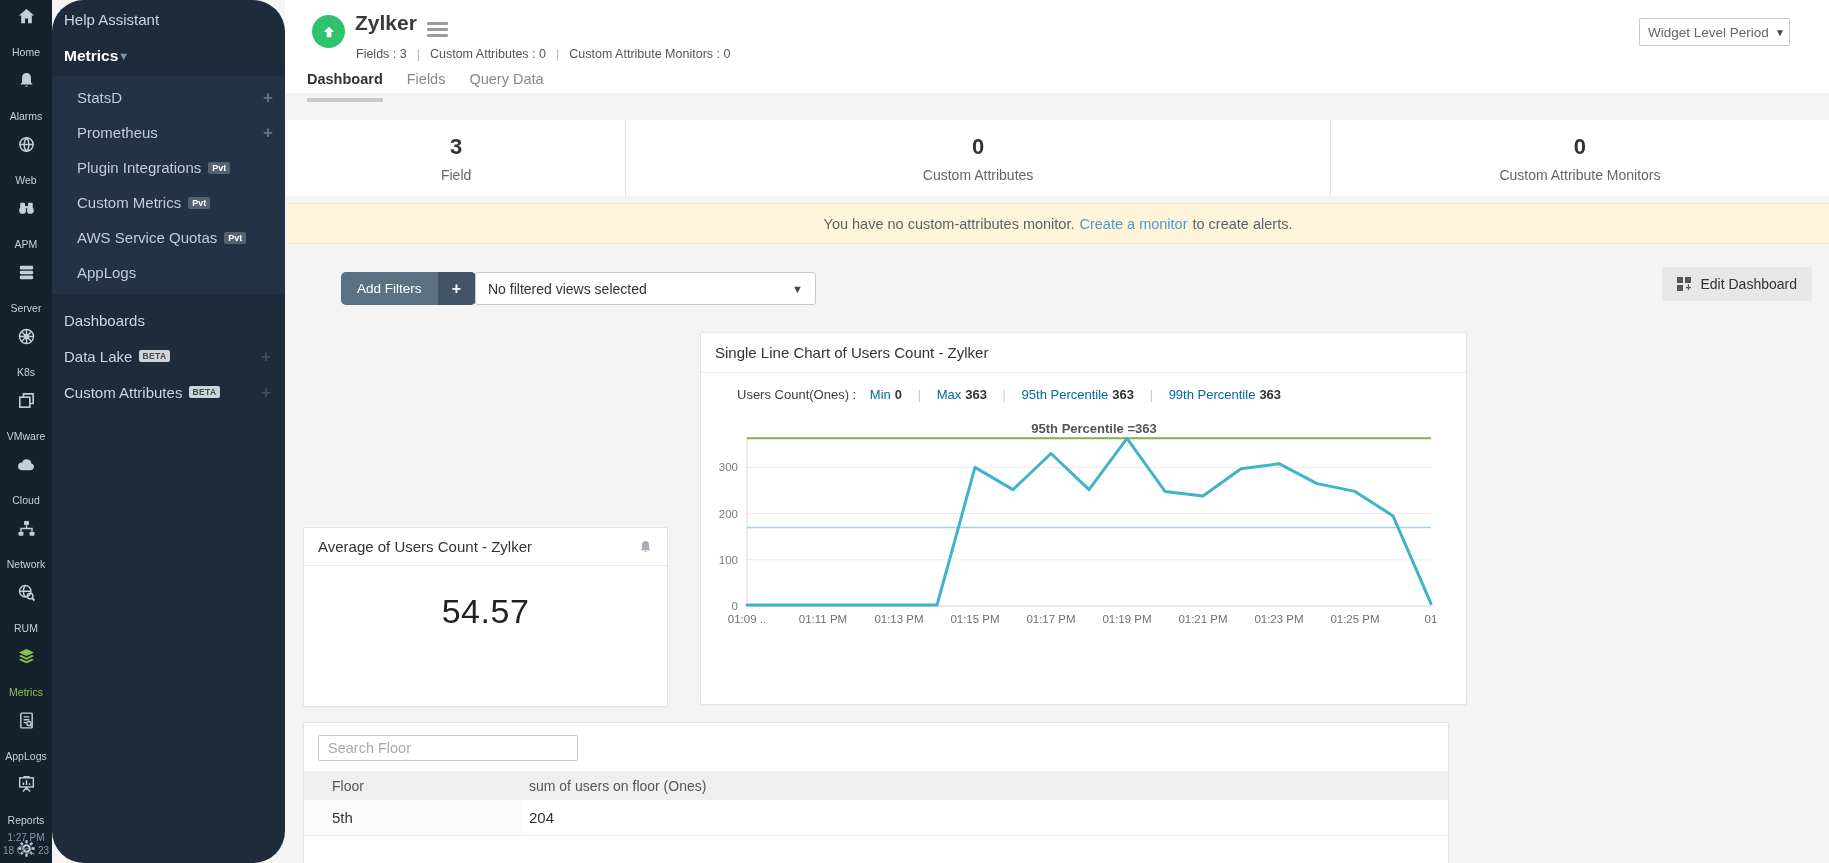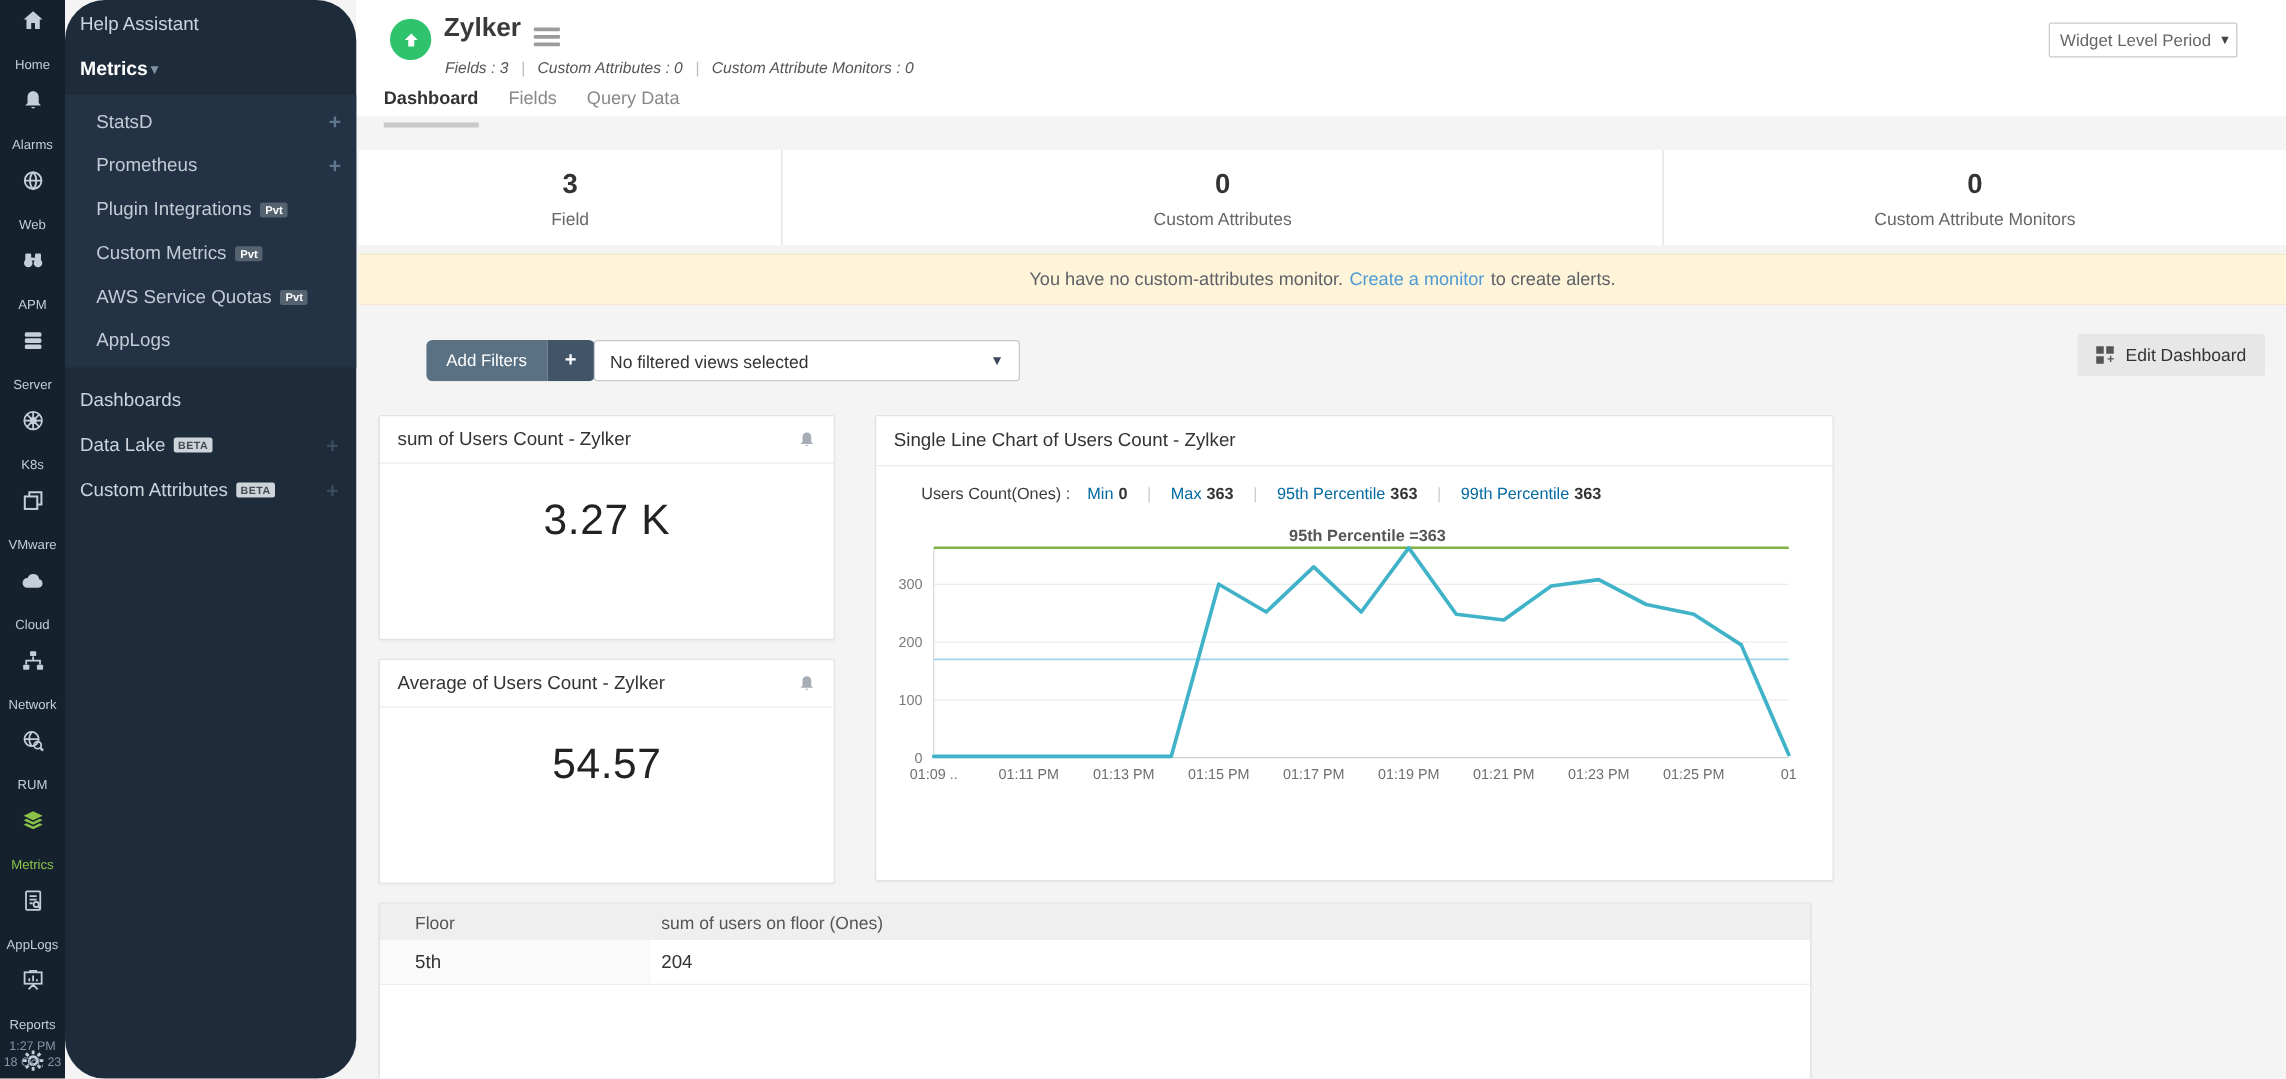--- a/index.html
+++ b/index.html
@@ -27,21 +27,21 @@
   .badge-pvt{background:#55626f;color:#fff;font-size:9px;padding:1px 4px;border-radius:2px;margin-left:7px;font-weight:bold;}
   .badge-beta{background:#cdd4da;color:#424a52;font-size:8.5px;padding:1px 3px;border-radius:2px;margin-left:7px;font-weight:bold;letter-spacing:.4px;}
 
   
   .content{position:absolute;left:285px;top:0;width:1544px;height:863px;}
   .page-header{position:absolute;left:0;top:0;width:100%;height:93px;background:#fff;}
   .avatar{position:absolute;left:27px;top:15px;width:33px;height:33px;border-radius:50%;background:#2ec36c;display:flex;align-items:center;justify-content:center;}
   .page-title{position:absolute;left:70px;top:11px;font-size:21px;font-weight:600;color:#3a3a3a;}
   .hamburger{position:absolute;left:142px;top:22px;width:21px;cursor:pointer;}
   .hamburger div{height:3px;background:#9b9b9b;margin-bottom:3px;border-radius:1px;}
-  .hmeta{position:absolute;left:71px;top:47px;font-size:12.5px;color:#555;font-style:italic;}
+  .hmeta{position:absolute;left:71px;top:47px;font-size:12.5px;color:#555;}
   .hmeta .sep{color:#bbb;margin:0 10px;}
   .tabs{position:absolute;left:22px;top:71px;display:flex;gap:24px;}
   .tab{font-size:14.5px;color:#888;padding-bottom:8px;position:relative;cursor:pointer;}
   .tab.active{color:#333;font-weight:bold;}
   .tab.active:after{content:"";position:absolute;left:0;right:0;bottom:-7px;height:4px;background:#c9c9c9;}
   .period-select{position:absolute;right:39px;top:18px;width:151px;height:28px;background:#fff;border:1px solid #c9c9c9;border-radius:2px;display:flex;align-items:center;padding:0 4px 0 8px;cursor:pointer;justify-content:flex-end;}
   .period-select .pst{font-size:13.5px;color:#666;white-space:nowrap;overflow:hidden;flex:1;}
   .period-select .caret{color:#444;font-size:10px;margin-left:-8px;}
 
   .stats-row{position:absolute;left:2px;right:0;top:120px;height:76px;background:#fff;display:flex;}
@@ -344,29 +344,20 @@
     <button class="edit-dash">
       <span class="grid-ico">
           <i></i>
           <i></i>
           <i></i>
           <i class="gplus">+</i>
         </span>
       <span>Edit Dashboard</span>
     </button>
 
-    <section class="card sum-card">
-      <div class="card-head">
-        <span class="card-title">sum of Users Count - Zylker</span>
-        <svg class="bell" viewBox="0 0 20 20">
-            <path fill="#a6adb5" d="M10 2 C7.2 2 5.3 4 5.3 7 V12 L3.4 14.2 H16.6 L14.7 12 V7 C14.7 4 12.8 2 10 2 Z M8.3 15.4 A1.8 1.8 0 0 0 11.7 15.4 Z"></path>
-          </svg>
-      </div>
-      <div class="big-value">3.27 K</div>
-    </section>
 
     <section class="card avg-card">
       <div class="card-head">
         <span class="card-title">Average of Users Count - Zylker</span>
         <svg class="bell" viewBox="0 0 20 20">
             <path fill="#a6adb5" d="M10 2 C7.2 2 5.3 4 5.3 7 V12 L3.4 14.2 H16.6 L14.7 12 V7 C14.7 4 12.8 2 10 2 Z M8.3 15.4 A1.8 1.8 0 0 0 11.7 15.4 Z"></path>
           </svg>
       </div>
       <div class="big-value">54.57</div>
     </section>
@@ -406,20 +397,21 @@
           <text x="426" y="202" text-anchor="middle" fill="#6f6f6f" font-size="11.5">01:19 PM</text>
           <text x="502" y="202" text-anchor="middle" fill="#6f6f6f" font-size="11.5">01:21 PM</text>
           <text x="578" y="202" text-anchor="middle" fill="#6f6f6f" font-size="11.5">01:23 PM</text>
           <text x="654" y="202" text-anchor="middle" fill="#6f6f6f" font-size="11.5">01:25 PM</text>
           <text x="730" y="202" text-anchor="middle" fill="#6f6f6f" font-size="11.5">01</text>
           <text x="393" y="12" text-anchor="middle" fill="#555" font-size="13" font-weight="bold">95th Percentile =363</text>
         </svg>
     </section>
 
     <section class="card table-card">
+      <input class="floor-search" placeholder="Search Floor" style="">
       <table class="floor">
         <thead>
           <tr>
             <th class="c1">Floor</th>
             <th>sum of users on floor (Ones)</th>
           </tr>
         </thead>
         <tbody>
           <tr>
             <td class="c1">5th</td>

